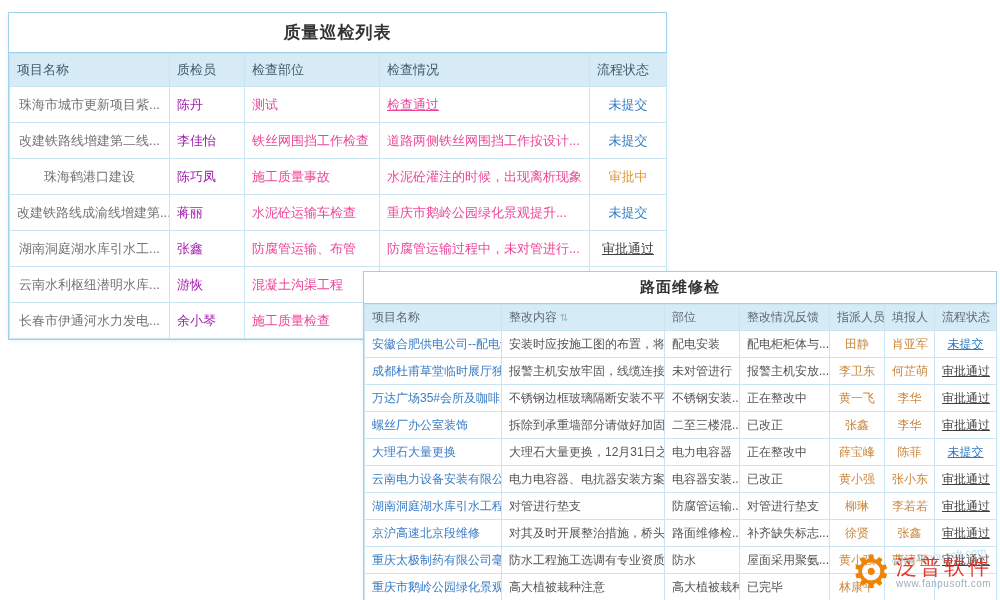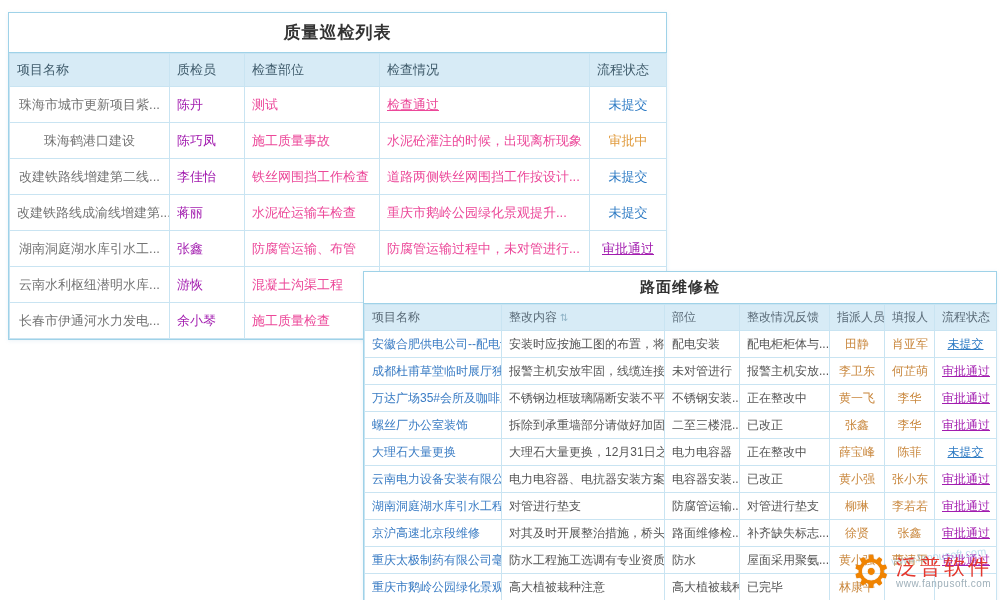--- a/index.html
+++ b/index.html
@@ -30,21 +30,21 @@
   #rectification-card .card-title{height:32px;font-size:15px;letter-spacing:1px}
   #rectification-card th{height:26px;font-size:12px;color:#5a6b78}
   #rectification-card td{height:27px;font-size:12px}
   #rectification-card .col-project{color:#3a7cc4;text-align:left}
   #rectification-card .col-content,#rectification-card .col-part,#rectification-card .col-feedback{color:#555;text-align:left}
   #rectification-card .col-assignee,#rectification-card .col-reporter{color:#c9873d;text-align:center}
   #rectification-card .col-status{text-align:center;text-decoration:underline}
 
   .st-blue{color:#2e7bc4}
   .st-orange{color:#e09a3c}
-  .st-green{color:#a21caf}
+  .st-green{color:#404040}
   .u{text-decoration:underline}
   .sort-icon{margin-left:3px;font-size:10px;color:#8fb3c6}
 
   
   .watermark{position:absolute;right:8px;bottom:6px;display:flex;align-items:center;gap:5px;z-index:30}
   .gear{font-size:44px;line-height:44px;color:#f08300;text-shadow:0 0 1px #d97400}
   .wm-text{display:flex;flex-direction:column;align-items:flex-start}
   .brand{font-size:21px;font-weight:normal;color:#e3372e;letter-spacing:3px;line-height:1.1}
   .url{font-size:10px;color:#9fb0ba;letter-spacing:.5px}
   .ghost{position:absolute;right:14px;bottom:38px;z-index:29;color:rgba(130,190,225,.5);font-size:11px;transform:rotate(-6deg);pointer-events:none}
@@ -73,32 +73,32 @@
       </thead>
     <tbody>
         <tr>
           <td class="col-project">珠海市城市更新项目紫...</td>
           <td class="col-inspector">陈丹</td>
           <td class="col-part">测试</td>
           <td class="col-situation u">检查通过</td>
           <td class="col-status st-blue">未提交</td>
         </tr>
         <tr>
+          <td class="col-project">改建铁路线增建第二线...</td>
+          <td class="col-inspector">李佳怡</td>
+          <td class="col-part">铁丝网围挡工作检查</td>
+          <td class="col-situation">道路两侧铁丝网围挡工作按设计...</td>
+          <td class="col-status st-blue">未提交</td>
+        </tr>
+        <tr>
           <td class="col-project">珠海鹤港口建设</td>
           <td class="col-inspector">陈巧凤</td>
           <td class="col-part">施工质量事故</td>
           <td class="col-situation">水泥砼灌注的时候，出现离析现象</td>
           <td class="col-status st-orange">审批中</td>
-        </tr>
-        <tr>
-          <td class="col-project">改建铁路线增建第二线...</td>
-          <td class="col-inspector">李佳怡</td>
-          <td class="col-part">铁丝网围挡工作检查</td>
-          <td class="col-situation">道路两侧铁丝网围挡工作按设计...</td>
-          <td class="col-status st-blue">未提交</td>
         </tr>
         <tr>
           <td class="col-project">改建铁路线成渝线增建第...</td>
           <td class="col-inspector">蒋丽</td>
           <td class="col-part">水泥砼运输车检查</td>
           <td class="col-situation">重庆市鹅岭公园绿化景观提升...</td>
           <td class="col-status st-blue">未提交</td>
         </tr>
         <tr>
           <td class="col-project">湖南洞庭湖水库引水工...</td>

